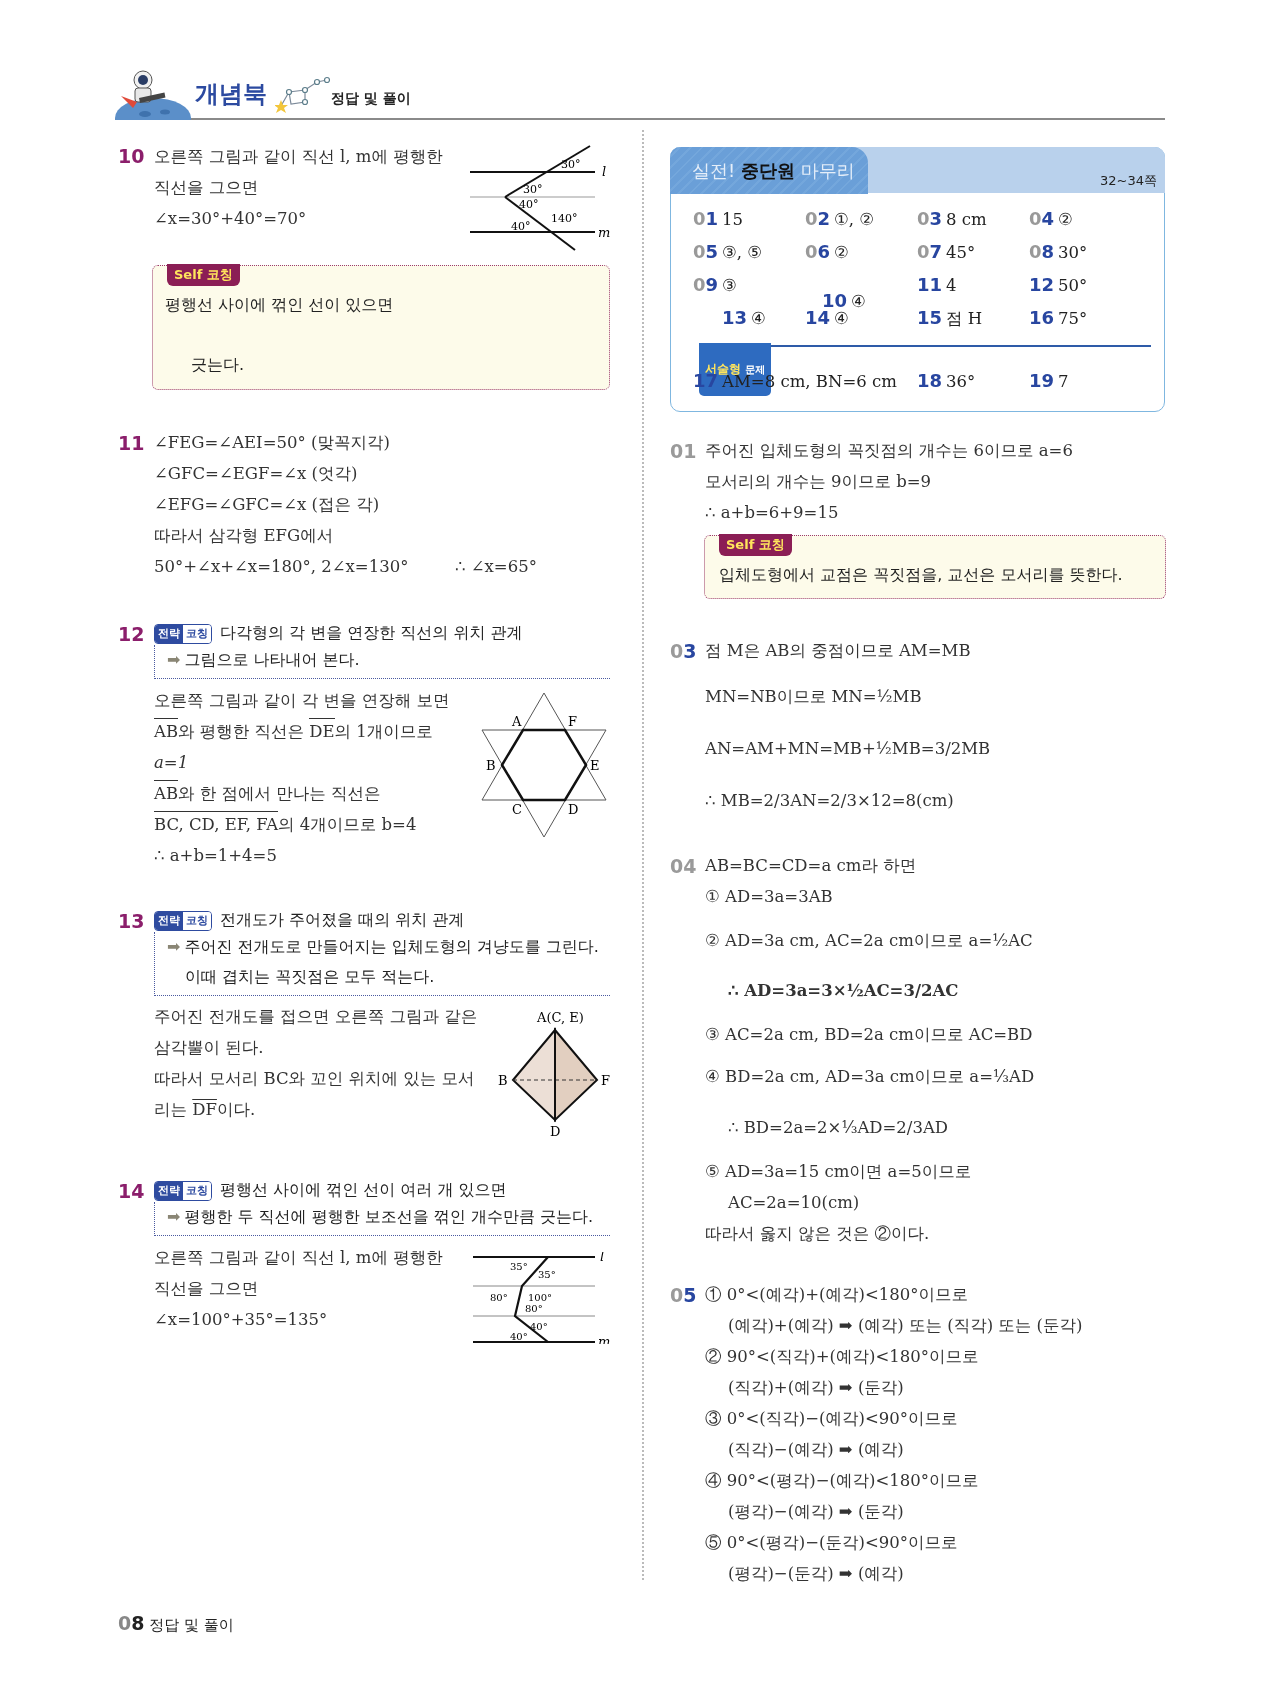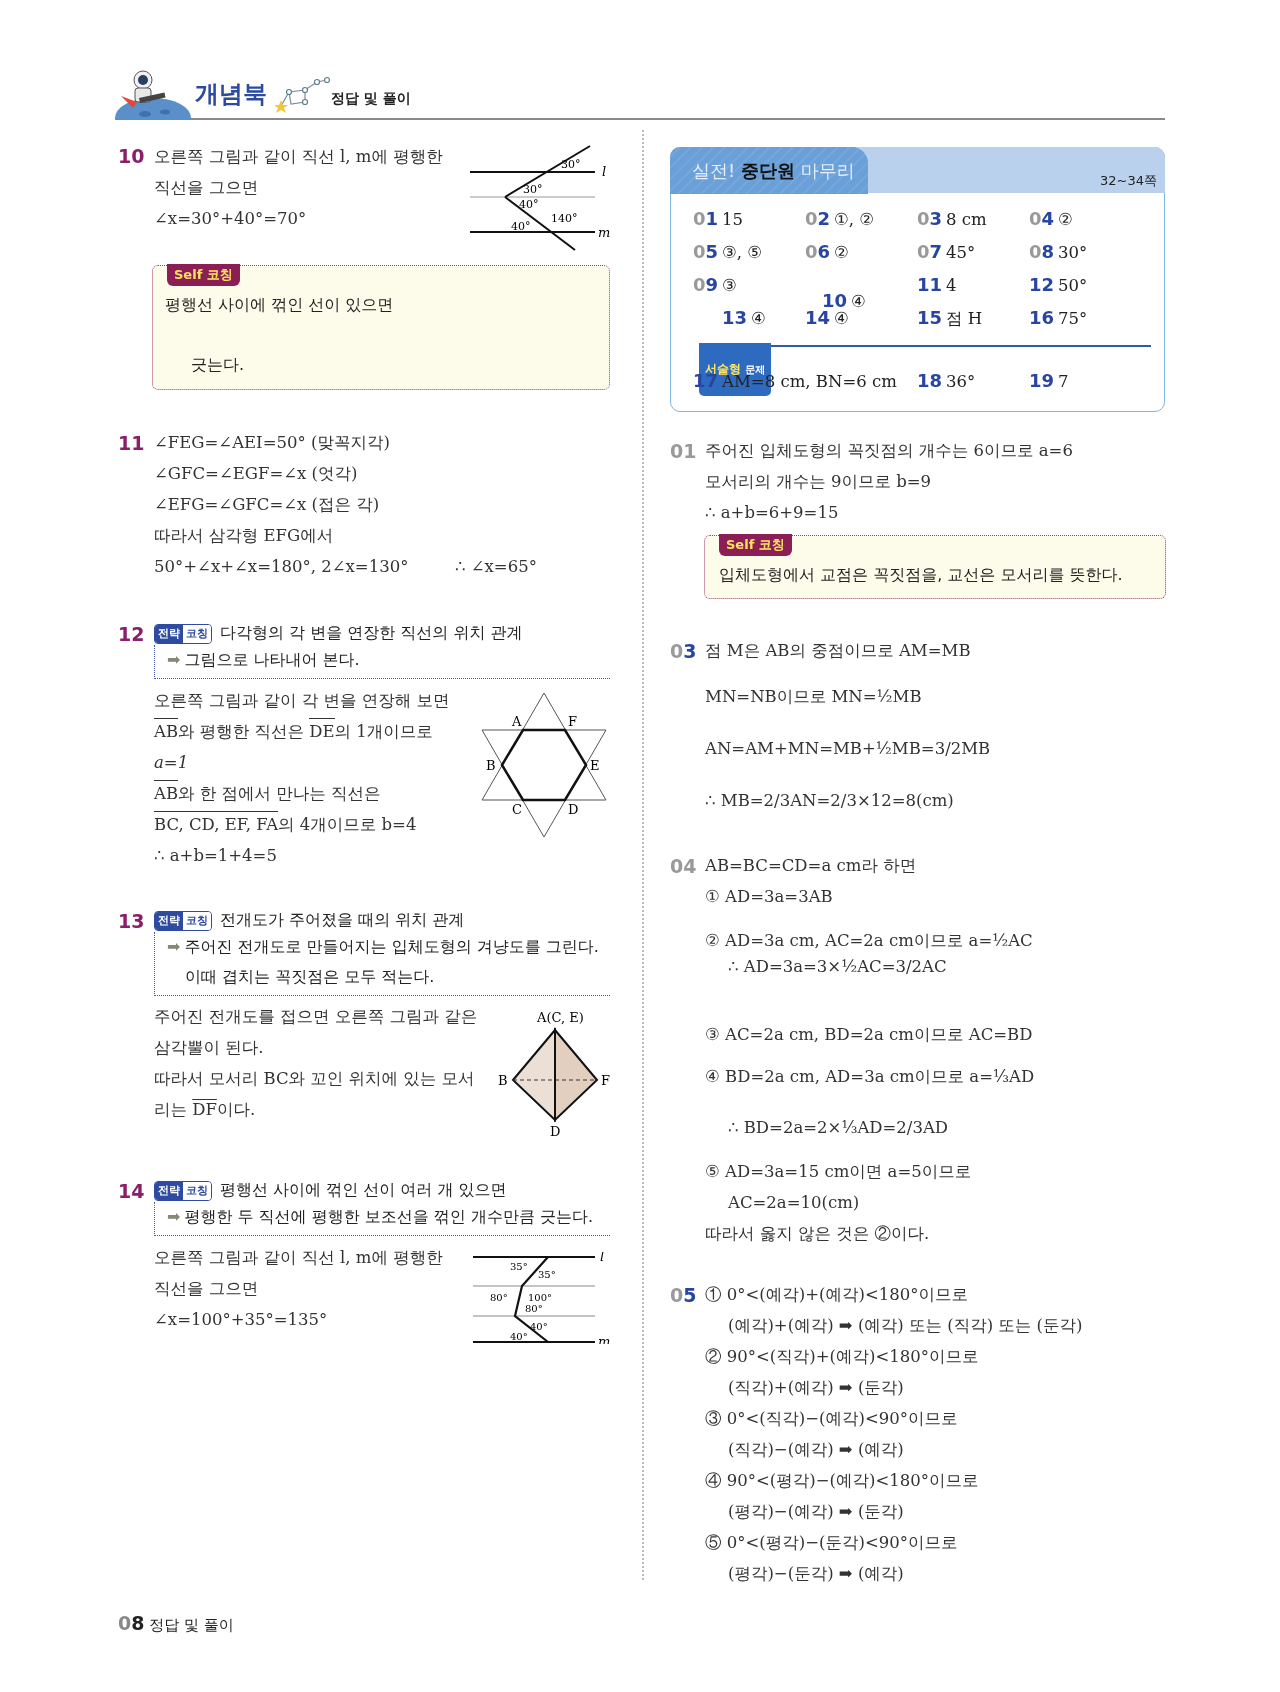--- a/index.html
+++ b/index.html
@@ -252,21 +252,21 @@
 <div class="rnum" style="left:670px; top:640px;"><span class="g">0</span><span>3</span></div>
 <div class="line" style="left:705px; top:636px;">점 M은 AB의 중점이므로 AM=MB</div>
 <div class="line" style="left:705px; top:682px;">MN=NB이므로 MN=½MB</div>
 <div class="line" style="left:705px; top:734px;">AN=AM+MN=MB+½MB=3/2MB</div>
 <div class="line" style="left:705px; top:786px;">∴ MB=2/3AN=2/3×12=8(cm)</div>
 
 <div class="rnum" style="left:670px; top:855px;"><span class="g">0</span><span class="g">4</span></div>
 <div class="line" style="left:705px; top:851px;">AB=BC=CD=a cm라 하면</div>
 <div class="line" style="left:705px; top:882px;">① AD=3a=3AB</div>
 <div class="line" style="left:705px; top:926px;">② AD=3a cm, AC=2a cm이므로 a=½AC</div>
-<div class="line" style="left:728px; top:952px;">∴ AD=3a=3×½AC=3/2AC</div>
+<div class="line" style="left:728px; top:976px;font-weight:bold;">∴ AD=3a=3×½AC=3/2AC</div>
 <div class="line" style="left:705px; top:1020px;">③ AC=2a cm, BD=2a cm이므로 AC=BD</div>
 <div class="line" style="left:705px; top:1062px;">④ BD=2a cm, AD=3a cm이므로 a=⅓AD</div>
 <div class="line" style="left:728px; top:1113px;">∴ BD=2a=2×⅓AD=2/3AD</div>
 <div class="line" style="left:705px; top:1157px;">⑤ AD=3a=15 cm이면 a=5이므로</div>
 <div class="line" style="left:728px; top:1188px;">AC=2a=10(cm)</div>
 <div class="line" style="left:705px; top:1219px;">따라서 옳지 않은 것은 ②이다.</div>
 
 <div class="rnum" style="left:670px; top:1284px;"><span class="g">0</span><span>5</span></div>
 <div class="line" style="left:705px; top:1280px;">① 0°&lt;(예각)+(예각)&lt;180°이므로</div>
 <div class="line" style="left:728px; top:1311px;">(예각)+(예각) ➡ (예각) 또는 (직각) 또는 (둔각)</div>

